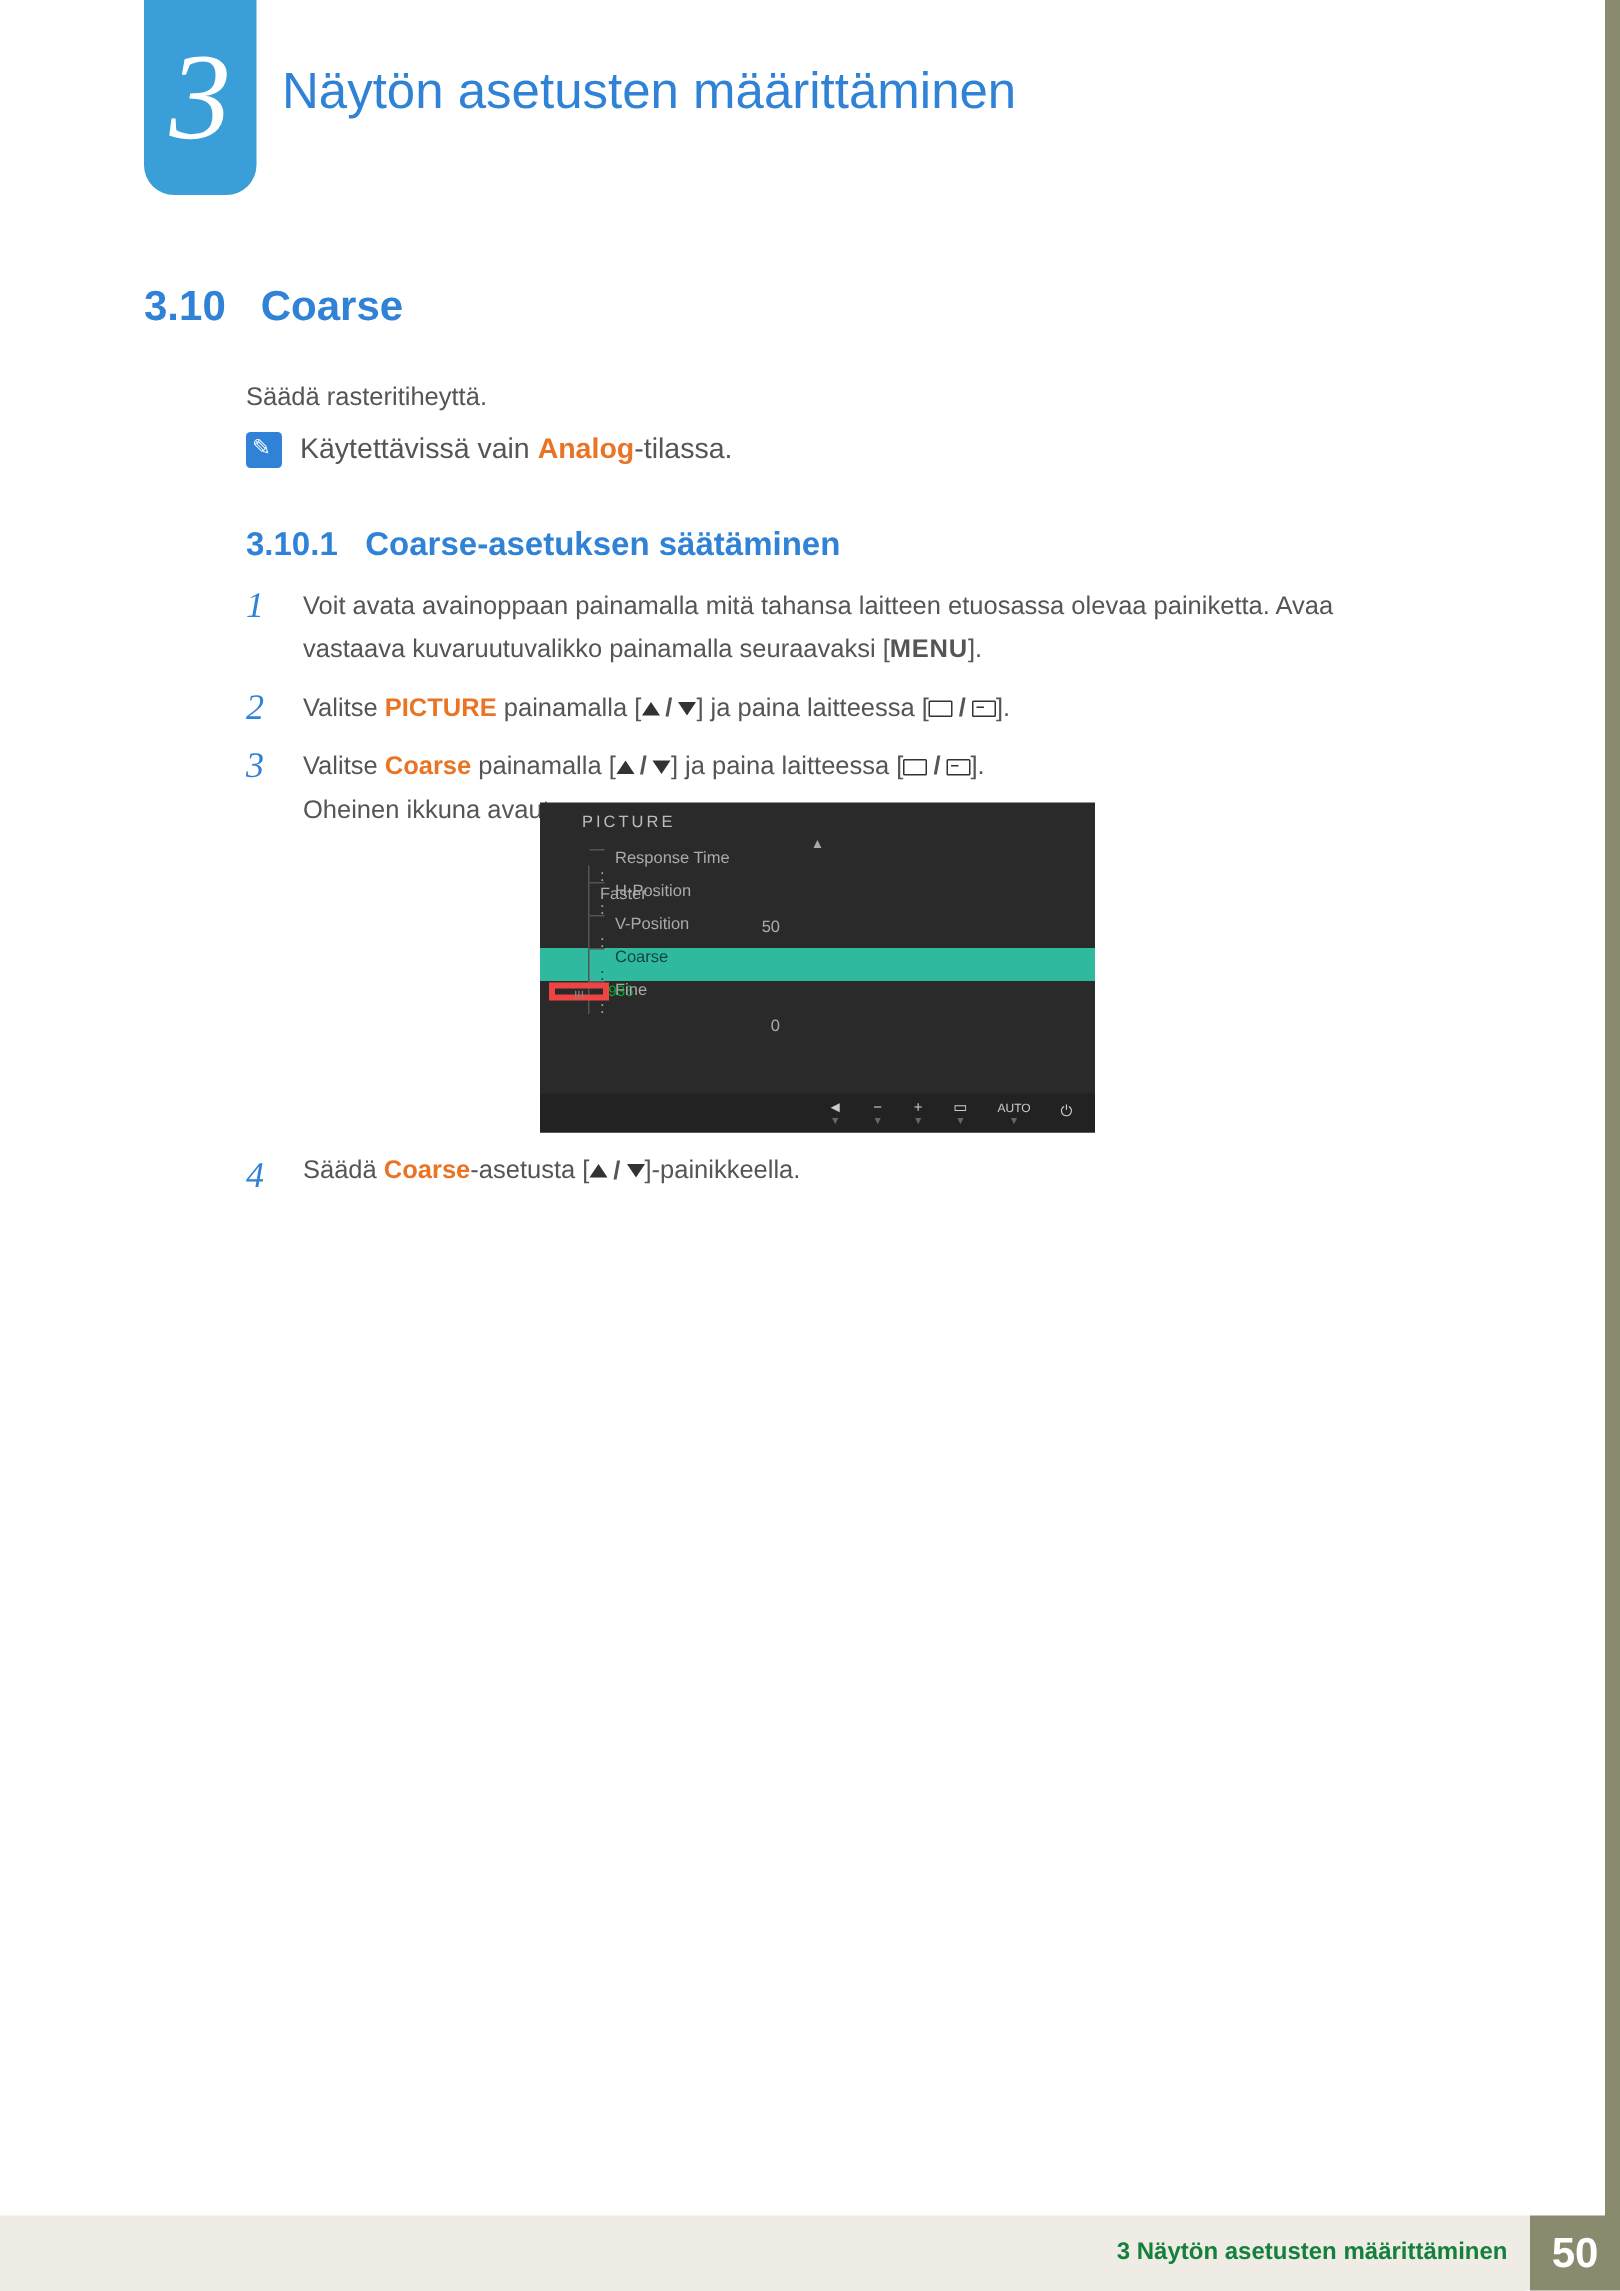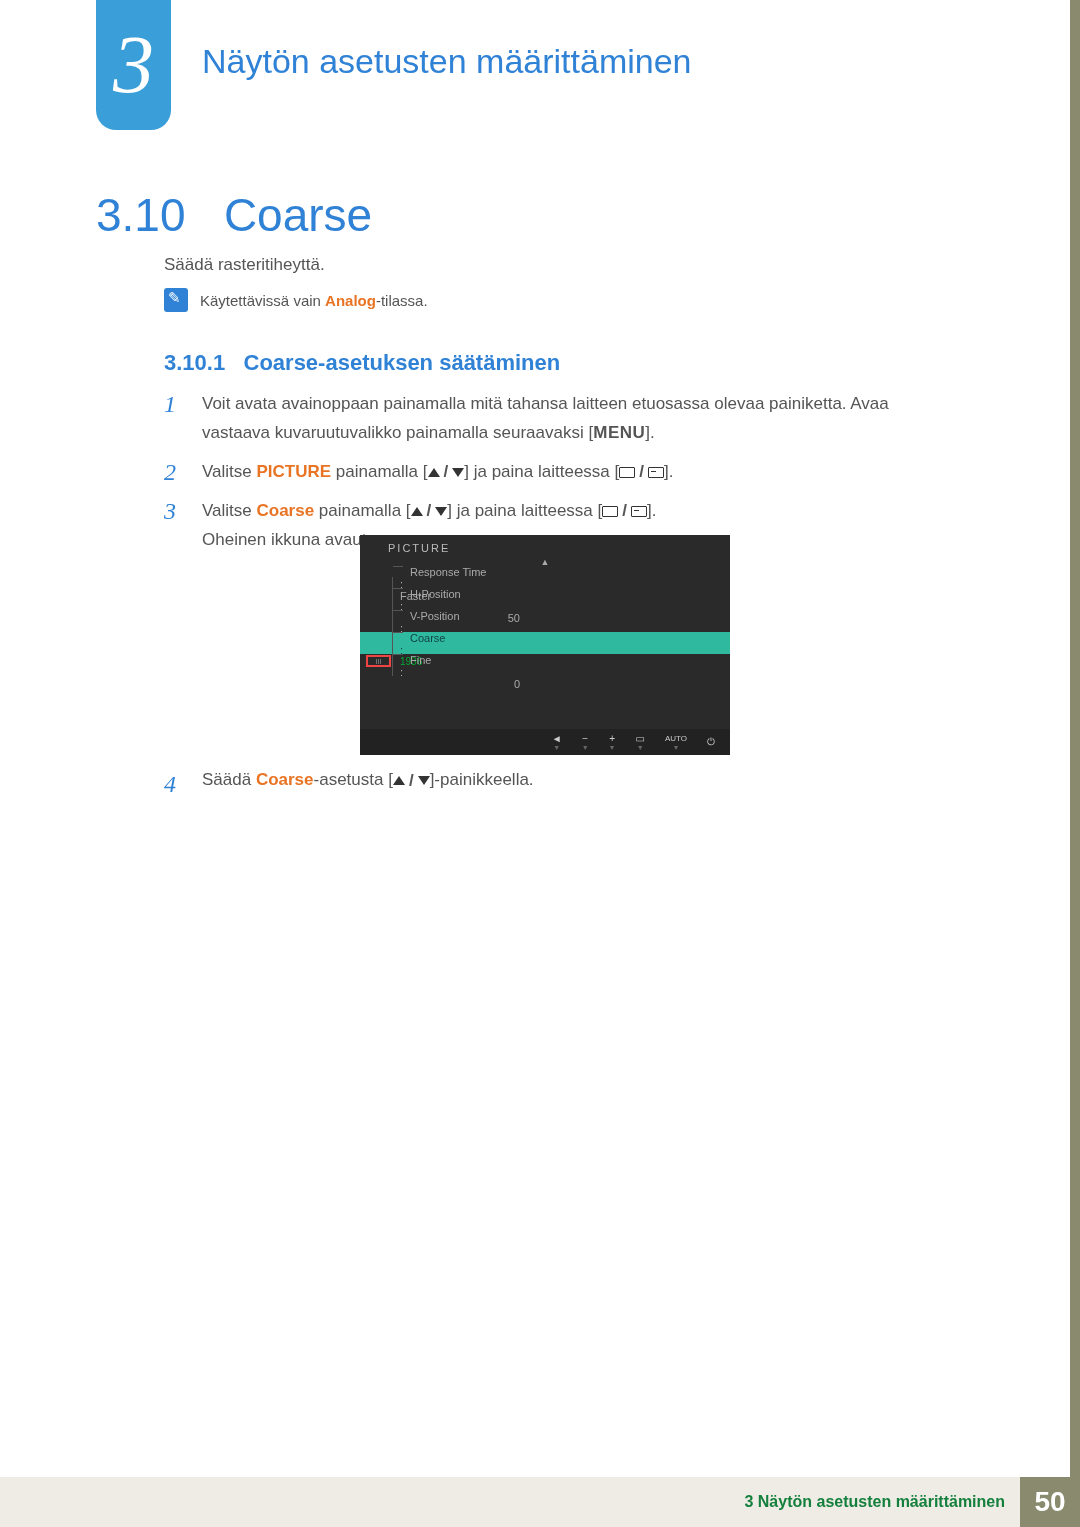--- a/index.html
+++ b/index.html
@@ -36,32 +36,32 @@
     color: #fff;
     font-size: 82px;
     font-weight: 300;
     font-style: italic;
     font-family: Georgia, serif;
     line-height: 1;
   }
   .chapter-title {
     position: absolute;
     top: 42px;
-    left: 202px;
+    left: 188px;
     color: #2f82d5;
     font-size: 34px;
     font-weight: 400;
   }
   .section-heading {
     position: absolute;
     top: 188px;
     left: 96px;
     color: #2f82d5;
-    font-size: 46px;
-    font-weight: 400;
+    font-size: 28px;
+    font-weight: 700;
   }
   .intro-text {
     position: absolute;
     top: 255px;
     left: 164px;
     font-size: 17px;
     color: #555;
   }
   .info-note {
     position: absolute;
@@ -79,21 +79,21 @@
     position: relative;
   }
   .info-note .ico::after {
     content: "✎";
     color: #fff;
     position: absolute;
     top: 1px;
     left: 4px;
     font-size: 15px;
   }
-  .info-note .txt { font-size: 15px; color: #555; }
+  .info-note .txt { font-size: 19px; color: #555; }
   .info-note .txt .hl { color: #e97424; font-weight: bold; }
   .sub-heading {
     position: absolute;
     top: 350px;
     left: 164px;
     color: #2f82d5;
     font-size: 22px;
     font-weight: bold;
   }
   .steps {
@@ -176,22 +176,22 @@
   .osd-row.active .osd-label,
   .osd-row.active .osd-colon { color:#144; }
   .osd-row.active .osd-bar {
     flex:1; height:8px; background:rgba(255,255,255,0.25); margin-right:8px; position:relative;
   }
   .osd-row.active .osd-bar::after {
     content:""; position:absolute; left:0; top:0; bottom:0; width:85%; background:#e0f7f1;
   }
   .osd-row.active .osd-num { color:#0a3; font-size:10px; width:40px; text-align:right; padding-right:23px;}
   .osd-side {
-    position:absolute; left:6px; top:120px; width:25px; height:12px;
-    border:2px solid #ef4444; color:#888; font-size:8px; text-align:center; line-height:10px;
+    position:absolute; left:6px; top:120px; width:40px; height:12px;
+    border:4px solid #ef4444; color:#888; font-size:8px; text-align:center; line-height:10px;
   }
   .osd-bottom {
     position:absolute; bottom:0; left:0; right:0; height:26px; background:#222;
     display:flex; align-items:center; justify-content:flex-end; gap:20px; padding:0 15px;
     color:#888; font-size:10px;
   }
   .osd-bottom .btn { display:flex; flex-direction:column; align-items:center; gap:1px; }
   .osd-bottom .sym { color:#ccc; font-size:10px; line-height:10px; }
   .osd-bottom .arr { color:#666; font-size:7px; line-height:6px; }
   .step4 {

